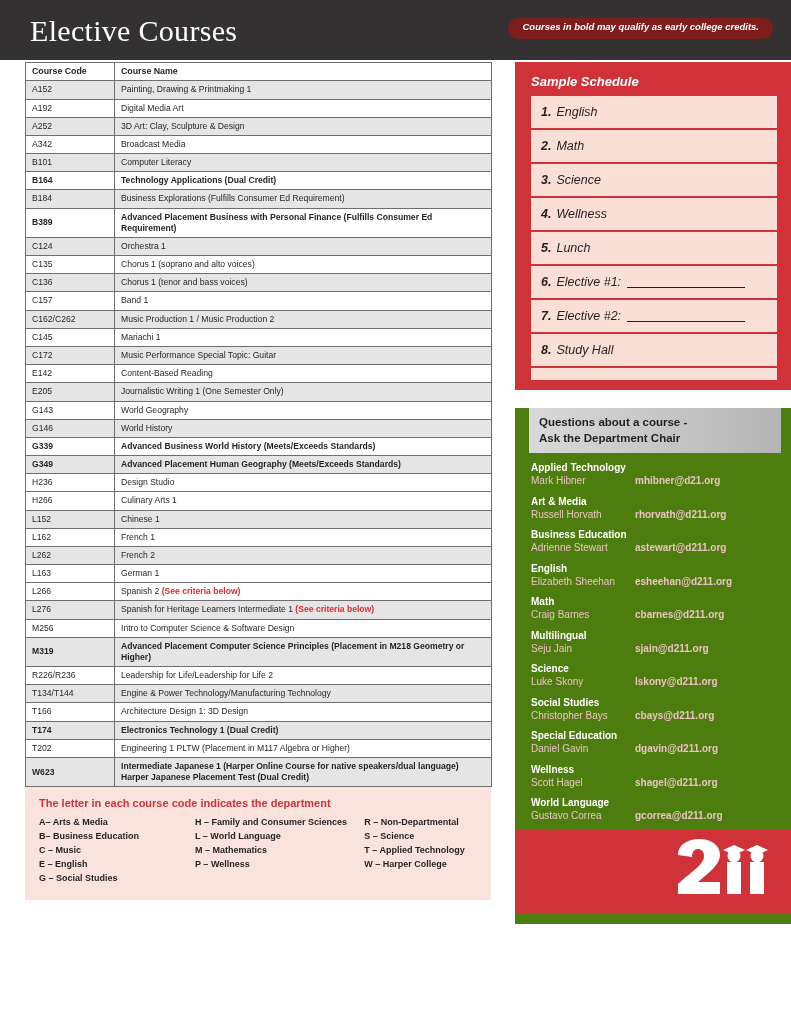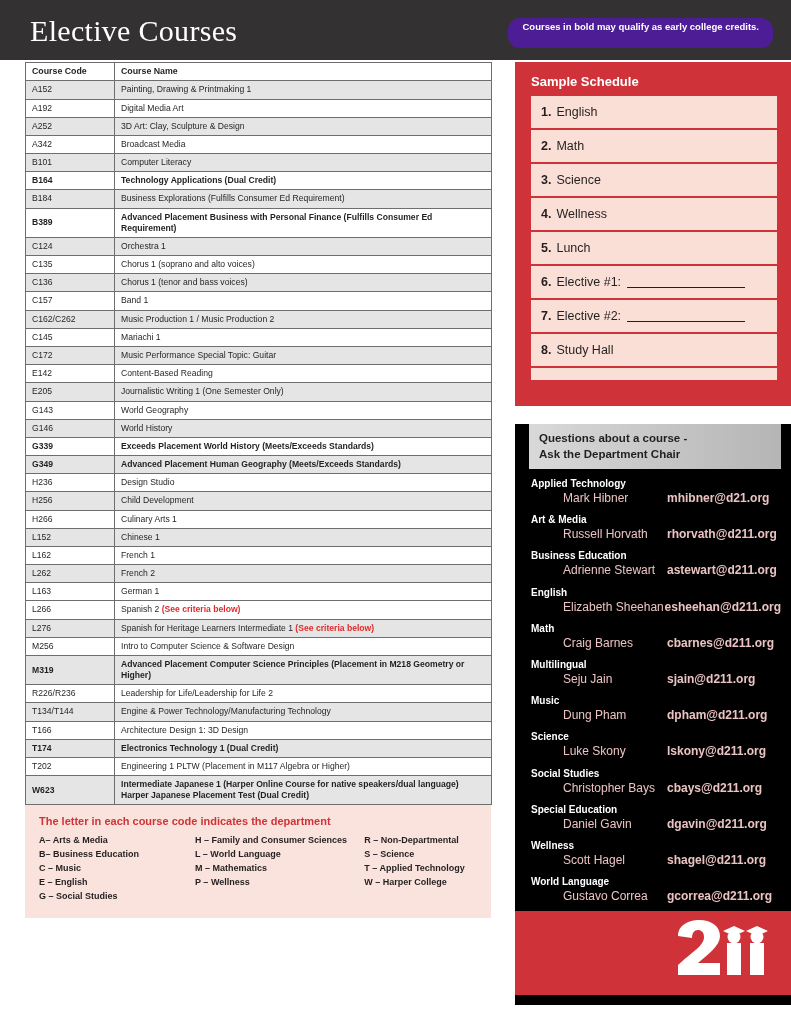--- a/index.html
+++ b/index.html
@@ -16,24 +16,25 @@
     position:absolute; left:0; top:0; width:791px; height:60px;
     background:#333132;
   }
   .header-title {
     position:absolute; left:30px; top:14px;
     font-family:"Liberation Serif", serif;
     font-size:30px; font-weight:400; color:#ffffff; letter-spacing:0.3px;
   }
   .header-pill {
     position:absolute; right:18px; top:18px;
-    background:#4c1d95; color:#ffffff;
-    border-radius:12px; padding:4px 14px 16px 14px;
+    background:#7f1d1d; color:#ffffff;
+    border-radius:12px; padding:4px 14px 7px 14px;
     font-size:9.5px; font-weight:700; line-height:1;
     white-space:nowrap;
+    font-style:italic;
   }
 
   
   .left-col { position:absolute; left:25px; top:62px; width:466px; }
 
   table.courses { width:466px; border-collapse:collapse; table-layout:fixed; }
   table.courses th, table.courses td {
     border:1px solid #6e6e6e;
     font-size:8.6px; color:#231f20;
     padding:3px 5px 3px 6px;
@@ -70,48 +71,48 @@
   .legend-cols { display:flex; }
   .legend-col { font-size:9px; color:#231f20; line-height:1.55;font-weight:bold; }
   .legend-col:nth-child(1){ width:166px; }
   .legend-col:nth-child(2){ width:180px; }
   .legend-col:nth-child(3){ width:120px; }
 
   
   .right-col { position:absolute; left:515px; top:62px; width:276px; }
 
   .schedule-card {
-    background:#cf3339; padding:12px 14px 24px 16px; width:276px;
+    background:#cf3339; padding:12px 14px 8px 16px; width:276px;font-style:italic;
   }
   .schedule-title {
     color:#ffffff; font-weight:700; font-size:13px; margin-bottom:7px;
   }
   .sched-row {
     background:#fadfd6; height:32px; margin-bottom:2px;
     display:flex; align-items:center; padding-left:10px;
     font-size:12.5px; color:#231f20;
   }
   .sched-row .num { font-weight:700; margin-right:5px; }
   .sched-row.spacer { height:12px; }
   .sched-line {
     display:inline-block; border-bottom:1px solid #231f20;
     width:118px; margin-left:6px; height:11px;
   }
 
-  .qa-card { width:276px; background:#000000; margin-top:18px; padding-bottom:10px; }
+  .qa-card { width:276px; background:#4d7c0f; margin-top:18px; padding-bottom:10px; }
   .qa-head {
     margin:0 10px 0 14px;
     background:linear-gradient(to right,#d9d9d9,#b5b5b5);
     padding:7px 10px 7px 10px;
     font-size:11.5px; font-weight:700; color:#231f20; line-height:1.35;
   }
   .chairs { padding:8px 10px 0 16px; }
   .chair { margin-bottom:7px; }
   .chair-dept { color:#ffffff; font-weight:700; font-size:10px; line-height:1.3; }
-  .chair-line { display:flex; font-size:12px; color:#ebc3c2; line-height:1.35;margin-left:32px; }
+  .chair-line { display:flex; font-size:10px; color:#ebc3c2; line-height:1.35; }
   .chair-name { width:104px; font-weight:400; }
   .chair-email { font-weight:700; }
 
   .logo-wrap {
     width:276px; background:#cf3339; height:84px; position:relative;
   }
   .logo { position:absolute; right:22px; bottom:14px; }
 </style>
 </head>
 <body>
@@ -208,33 +209,29 @@
           <tr class="plain">
             <td>G143</td>
             <td>World Geography</td>
           </tr>
           <tr class="shade">
             <td>G146</td>
             <td>World History</td>
           </tr>
           <tr class="plain boldrow">
             <td>G339</td>
-            <td>Exceeds Placement World History (Meets/Exceeds Standards)</td>
+            <td>Advanced Business World History (Meets/Exceeds Standards)</td>
           </tr>
           <tr class="shade boldrow">
             <td>G349</td>
             <td>Advanced Placement Human Geography (Meets/Exceeds Standards)</td>
           </tr>
           <tr class="plain">
             <td>H236</td>
             <td>Design Studio</td>
-          </tr>
-          <tr class="shade">
-            <td>H256</td>
-            <td>Child Development</td>
           </tr>
           <tr class="plain">
             <td>H266</td>
             <td>Culinary Arts 1</td>
           </tr>
           <tr class="shade">
             <td>L152</td>
             <td>Chinese 1</td>
           </tr>
           <tr class="plain">
@@ -402,27 +399,20 @@
             <div class="chair-line">
               <span class="chair-name">Craig Barnes</span>
               <span class="chair-email">cbarnes@d211.org</span>
             </div>
           </div>
           <div class="chair">
             <div class="chair-dept">Multilingual</div>
             <div class="chair-line">
               <span class="chair-name">Seju Jain</span>
               <span class="chair-email">sjain@d211.org</span>
-            </div>
-          </div>
-          <div class="chair">
-            <div class="chair-dept">Music</div>
-            <div class="chair-line">
-              <span class="chair-name">Dung Pham</span>
-              <span class="chair-email">dpham@d211.org</span>
             </div>
           </div>
           <div class="chair">
             <div class="chair-dept">Science</div>
             <div class="chair-line">
               <span class="chair-name">Luke Skony</span>
               <span class="chair-email">lskony@d211.org</span>
             </div>
           </div>
           <div class="chair">

